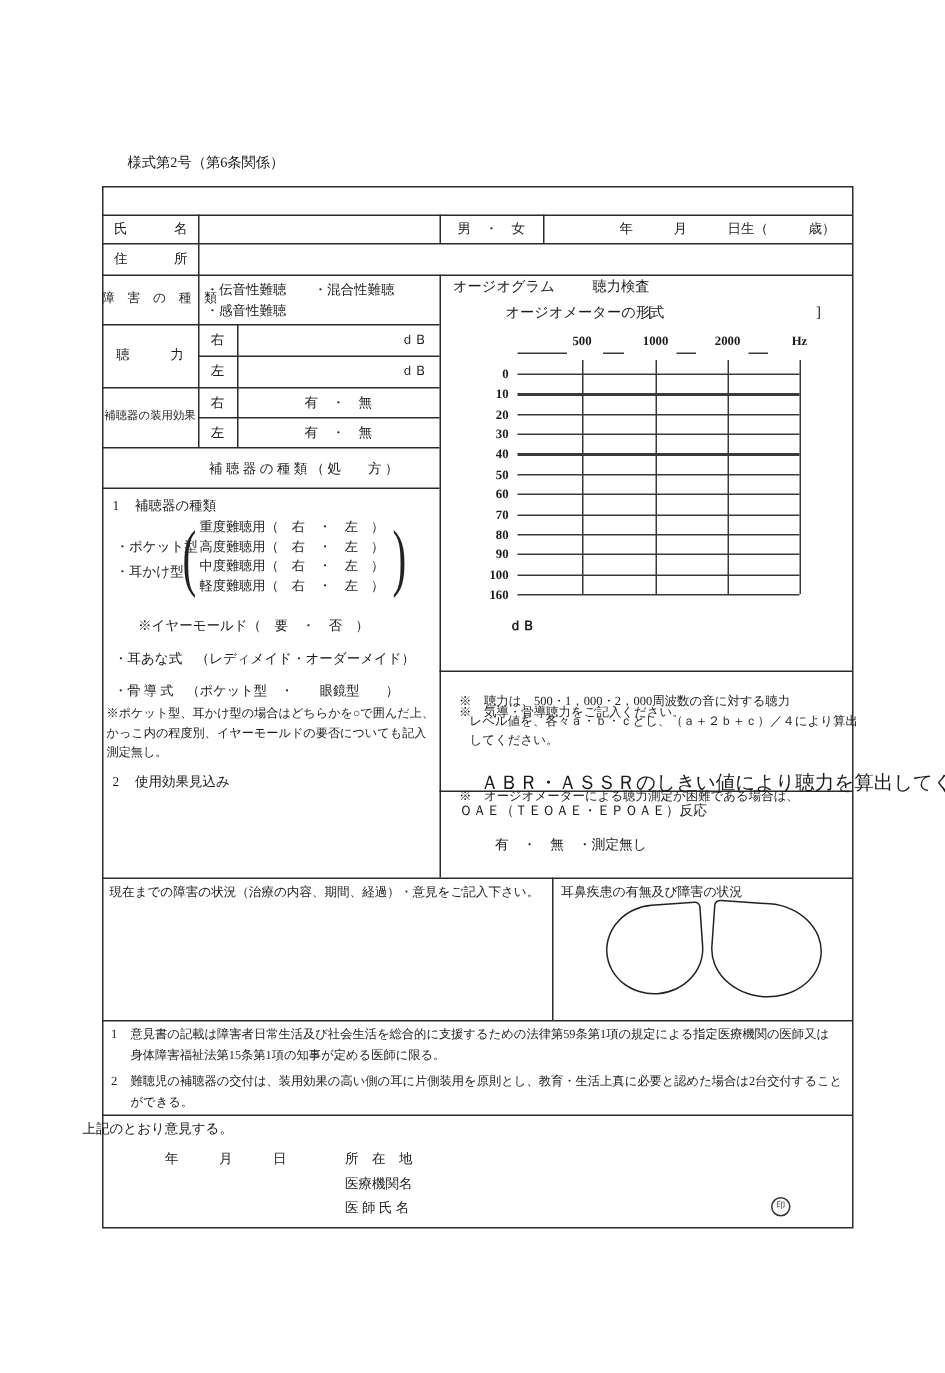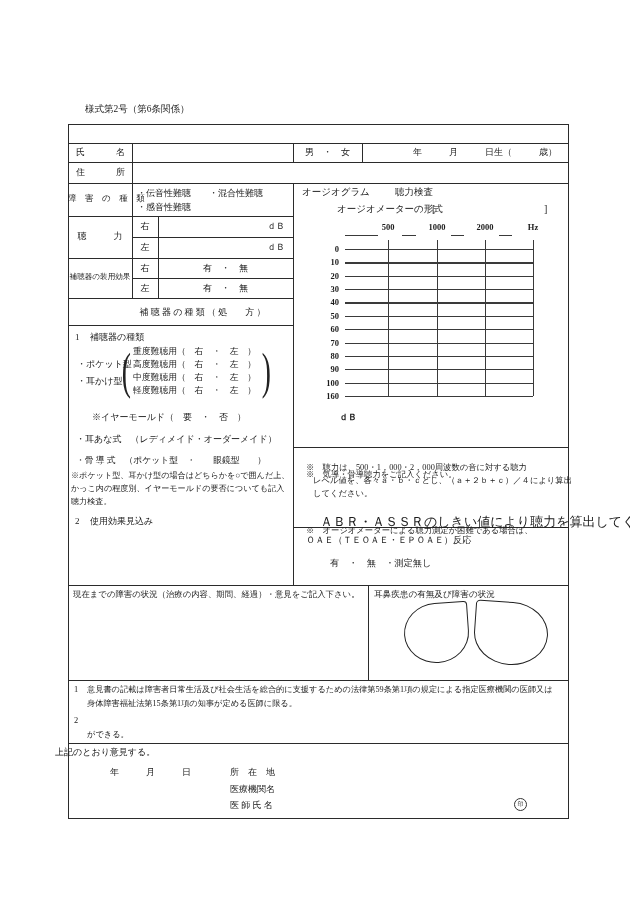--- a/index.html
+++ b/index.html
@@ -93,21 +93,21 @@
   <div class="t" style="left:133px;top:359px;font-size:8.8px;">高度難聴用（　右　・　左　）</div>
   <div class="t" style="left:133px;top:372px;font-size:8.8px;">中度難聴用（　右　・　左　）</div>
   <div class="t" style="left:133px;top:385px;font-size:8.8px;">軽度難聴用（　右　・　左　）</div>
 
   <div class="t" style="left:92px;top:412px;">※イヤーモールド（　要　・　否　）</div>
   <div class="t" style="left:76px;top:434px;">・耳あな式　（レディメイド・オーダーメイド）</div>
   <div class="t" style="left:76px;top:455px;font-size:8.8px;">・骨 導 式　（ポケット型　・　　眼鏡型　　）</div>
 
   <div class="t" style="left:71px;top:471px;font-size:8.1px;">※ポケット型、耳かけ型の場合はどちらかを○で囲んだ上、</div>
   <div class="t" style="left:71px;top:484px;font-size:8.1px;">かっこ内の程度別、イヤーモールドの要否についても記入</div>
-  <div class="t" style="left:71px;top:497px;font-size:8.1px;">聴力検査。</div>
+  <div class="t" style="left:71px;top:497px;font-size:8.1px;">測定無し。</div>
 
   <div class="t" style="left:75px;top:516px;">2</div>
   <div class="t" style="left:90px;top:516px;">使用効果見込み</div>
 
   <div class="t" style="left:302px;top:187px;font-size:9.5px;">オージオグラム</div>
   <div class="t" style="left:383px;top:187px;font-size:9.5px;margin-left:12px;">聴力検査</div>
   <div class="t" style="left:337px;top:204px;font-size:9.5px;">オージオメーターの形式</div>
   <div class="t" style="left:432px;top:203px;font-size:10px;">[</div>
   <div class="t" style="left:544px;top:203px;font-size:10px;">]</div>
 
@@ -165,20 +165,21 @@
   <div class="t" style="left:73px;top:590px;font-size:8.4px;">現在までの障害の状況（治療の内容、期間、経過）・意見をご記入下さい。</div>
   <div class="t" style="left:374px;top:590px;font-size:8.6px;">耳鼻疾患の有無及び障害の状況</div>
 
   <div class="ear" style="left:404px;top:603px;width:63px;height:58px;border-radius:50% 6% 50% 50%;transform:rotate(-4deg);"></div>
   <div class="ear" style="left:474px;top:602px;width:72px;height:61px;border-radius:6% 50% 50% 50%;transform:rotate(4deg);"></div>
 
   <div class="t" style="left:74px;top:685px;font-size:8.4px;">1</div>
   <div class="t" style="left:87px;top:685px;font-size:8.2px;">意見書の記載は障害者日常生活及び社会生活を総合的に支援するための法律第59条第1項の規定による指定医療機関の医師又は</div>
   <div class="t" style="left:87px;top:699px;font-size:8.2px;">身体障害福祉法第15条第1項の知事が定める医師に限る。</div>
   <div class="t" style="left:74px;top:716px;font-size:8.4px;">2</div>
+  <div class="t" style="left:87px;top:716px;font-size:8.2px;">難聴児の補聴器の交付は、装用効果の高い側の耳に片側装用を原則とし、教育・生活上真に必要と認めた場合は2台交付すること</div>
   <div class="t" style="left:87px;top:730px;font-size:8.2px;">ができる。</div>
 
   <div class="t" style="left:55px;top:747px;text-align:center;">上記のとおり意見する。</div>
   <div class="t" style="left:110px;top:767px;">年　　　月　　　日</div>
   <div class="t" style="left:230px;top:767px;">所　在　地</div>
   <div class="t" style="left:230px;top:784px;">医療機関名</div>
   <div class="t" style="left:230px;top:800px;">医 師 氏 名</div>
   <div class="seal" style="left:514px;top:798px;">印</div>
 
 </div>

